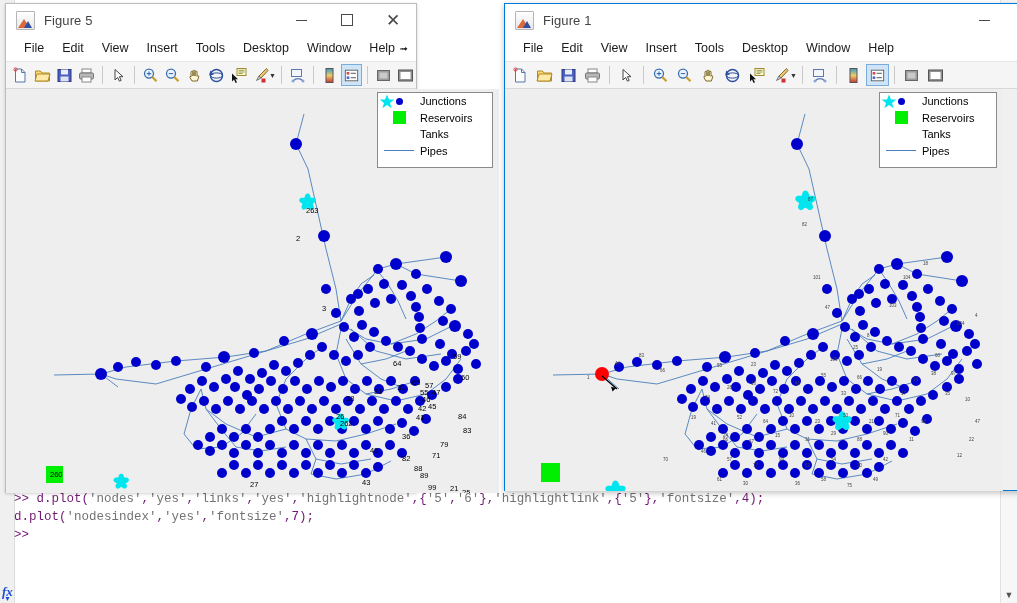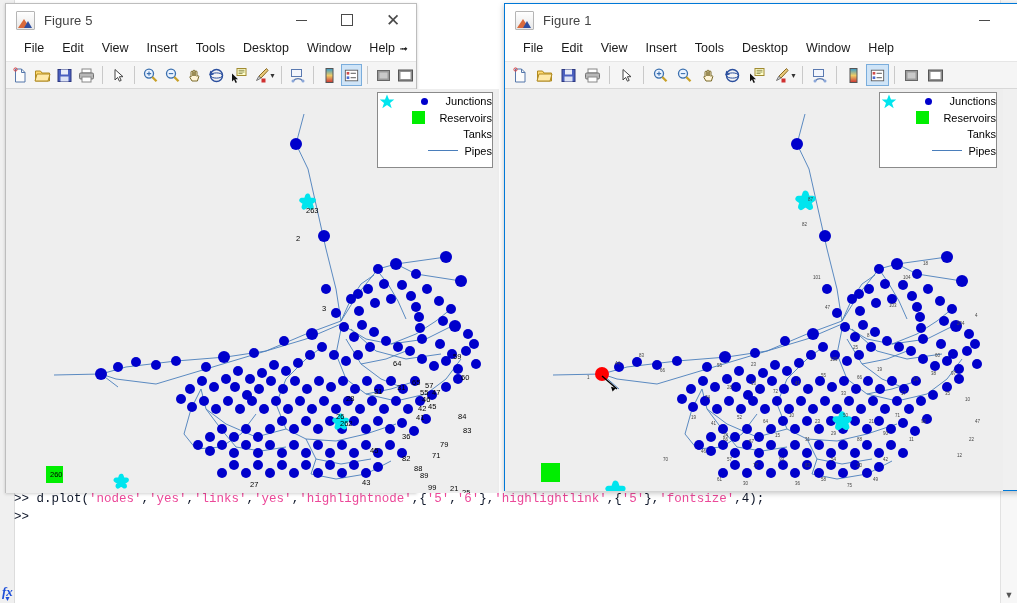--- a/index.html
+++ b/index.html
@@ -11,22 +11,22 @@
   #cmd-left-gutter{position:absolute;left:0;top:0;width:14px;height:603px;background:#f0f0f0;border-right:1px solid #dcdcdc;}
   #cmd-scroll{position:absolute;right:0;top:0;width:16px;height:603px;background:#f7f7f7;border-left:1px solid #e2e2e2;}
   #cmd-scroll .thumb{position:absolute;left:1px;top:90px;width:13px;height:385px;background:#d4d4d4;border-radius:1px;}
   #cmd-scroll .arrow{position:absolute;left:0;width:16px;height:16px;font-size:9px;color:#555;text-align:center;line-height:16px;}
   #cmd-scroll .arrow.up{top:0}
   #cmd-scroll .arrow.dn{bottom:0}
 
   #cmd-text{position:absolute;left:14px;top:490px;width:988px;
     font-family:"Liberation Mono","DejaVu Sans Mono",monospace;font-size:12.5px;line-height:18px;color:#000;}
   #cmd-text .ln{white-space:pre;height:18px;}
-  .str{color:#ec4899;}
-  .prompt{color:#0f172a;}
+  .str{color:#737373;}
+  .prompt{color:#701a75;}
   #fxmark{position:absolute;left:2px;top:584px;font-family:"Liberation Serif",serif;font-style:italic;
       font-size:13px;color:#1d4ed8;font-weight:bold;}
   #fxmark .car{font-size:7px;display:block;margin-top:-5px;text-align:center;}
 
   
   .figwin{position:absolute;background:#f0f0f0;box-sizing:border-box;}
   .figwin.inactive{border:1px solid #bdbdbd;box-shadow:0 1px 3px rgba(0,0,0,.18);}
   .figwin.active{border:1px solid #0078d7;box-shadow:0 2px 6px rgba(0,0,0,.25);}
 
   .titlebar{height:32px;background:#ffffff;display:flex;align-items:center;position:relative;}
@@ -52,40 +52,41 @@
     padding-left:4px;gap:1px;}
   .tbtn{width:23px;height:22px;display:flex;align-items:center;justify-content:center;position:relative;}
   .tbtn.sel{background:#cfe4f7;border:1px solid #7aaddc;box-sizing:border-box;}
   .tsep{width:1px;height:18px;background:#c9c9c9;margin:0 4px;}
   .tcaret{font-size:7px;color:#333;margin-left:-3px;}
 
   .plotarea{position:relative;background:#eeeeee;overflow:hidden;}
   .plotarea svg{position:absolute;left:0;top:0;}
 
   .legendbox{position:absolute;background:#ffffff;border:1px solid #8a8a8a;}
-  .legendbox .lrow{display:flex;align-items:center;height:16.5px;justify-content:flex-end;}
+  .legendbox .lrow{display:flex;align-items:center;height:16.5px;}
   .legendbox .lsym{width:42px;display:flex;align-items:center;justify-content:center;}
   .legendbox .ltxt{font-size:11px;color:#000;font-family:"Liberation Sans",sans-serif;}
   .lsym .dot{width:7px;height:7px;border-radius:50%;background:#0000CC;}
   .lsym .sq{width:13px;height:13px;background:#00EE00;}
   .lsym .ln{width:30px;height:0;border-top:1.5px solid #4a7ebb;}
 </style>
 </head>
 <body>
 
 <div id="desktop">
   <div id="cmdwin">
     <div id="cmd-left-gutter"></div>
     <div id="cmd-scroll">
       <div class="arrow up">▲</div>
       <div class="thumb"></div>
       <div class="arrow dn">▼</div>
     </div>
     <div id="cmd-text">
         <div class="ln"><span class="prompt">&gt;&gt; d.plot(</span><span class="str">'nodes'</span><span class="prompt">,</span><span class="str">'yes'</span><span class="prompt">,</span><span class="str">'links'</span><span class="prompt">,</span><span class="str">'yes'</span><span class="prompt">,</span><span class="str">'highlightnode'</span><span class="prompt">,{</span><span class="str">'5'</span><span class="prompt">,</span><span class="str">'6'</span><span class="prompt">},</span><span class="str">'highlightlink'</span><span class="prompt">,{</span><span class="str">'5'</span><span class="prompt">},</span><span class="str">'fontsize'</span><span class="prompt">,4);</span></div>
+        <div class="ln"><span class="prompt">d.plot(</span><span class="str">'nodesindex'</span><span class="prompt">,</span><span class="str">'yes'</span><span class="prompt">,</span><span class="str">'fontsize'</span><span class="prompt">,7);</span></div>
         <div class="ln"><span class="prompt">&gt;&gt;</span></div>
       </div>
     <div id="fxmark">
       <span>fx</span>
       <span class="car">▼</span>
     </div>
   </div>
 </div>
 
 <div class="figwin inactive" id="fig5" style="left:5px;top:3px;width:412px;height:490px;">

